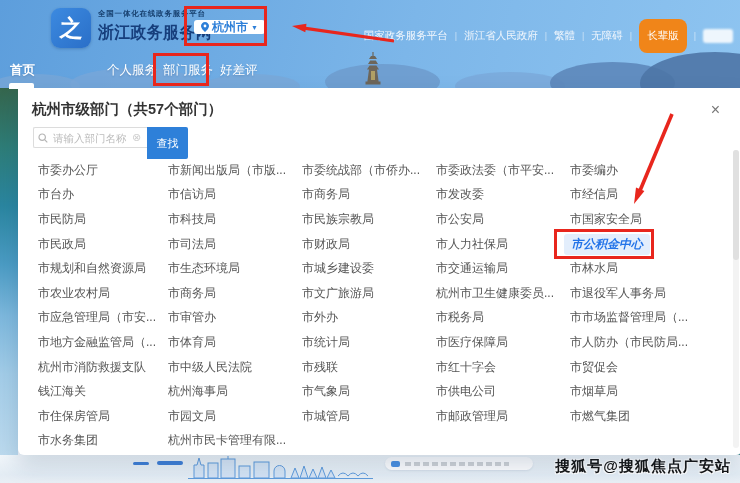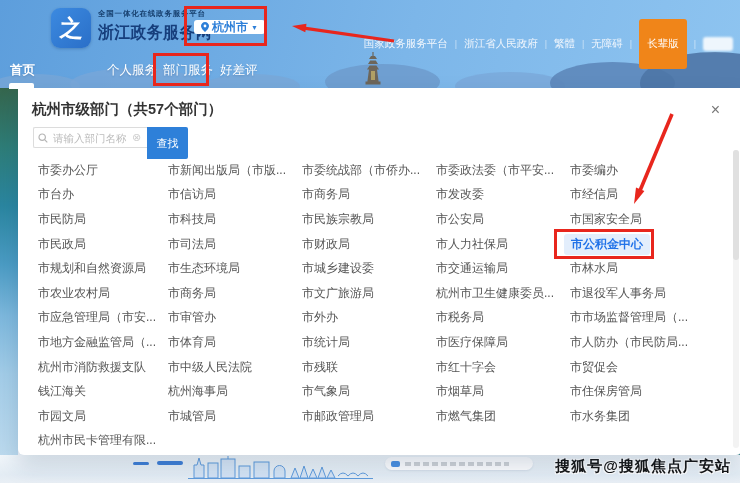--- a/index.html
+++ b/index.html
@@ -32,21 +32,21 @@
   .city-btn .caret{font-size:7px;}
   .ann-box{position:absolute;border:3px solid #e8261d;box-sizing:border-box;pointer-events:none;z-index:30;}
   .box-city{left:184px;top:6px;width:83px;height:40px;}
   .box-nav{left:153px;top:53px;width:56px;height:33px;}
   .arrow{position:absolute;z-index:30;pointer-events:none;}
 
   .top-links{position:absolute;right:7px;top:19px;display:flex;align-items:center;gap:7px;
     font-size:10.5px;color:#f2f7fd;z-index:2;}
   .top-links .sep{color:rgba(255,255,255,.55);font-size:9px;}
   .top-links a{color:#f2f7fd;text-decoration:none;cursor:pointer;white-space:nowrap;}
-  .elder{background:#f08519;color:#fff;border-radius:3px;padding:18px 8px;font-size:10.5px;cursor:pointer;}
+  .elder{background:#f08519;color:#fff;border-radius:8px;padding:10px 8px;font-size:10.5px;cursor:pointer;}
   .blur-blob{width:30px;height:14px;background:rgba(255,255,255,.85);border-radius:3px;filter:blur(1.2px);cursor:pointer;}
 
   .nav{position:absolute;left:0;top:55px;width:740px;height:33px;z-index:2;}
   .nav span{position:absolute;top:0;line-height:31px;font-size:12.5px;color:#fff;cursor:pointer;white-space:nowrap;
     text-shadow:0 1px 2px rgba(20,60,110,.25);}
   .nav span:nth-of-type(1){left:10px;font-weight:bold;}
   .nav span:nth-of-type(2){left:68px;margin-top:40px;}
   .nav span:nth-of-type(3){left:107px;}
   .nav span:nth-of-type(4){left:163px;}
   .nav span:nth-of-type(5){left:220px;}
@@ -71,21 +71,21 @@
   .search-input input::placeholder{color:#bcbcbc;}
   .clear-ic{color:#cfcfcf;font-size:11px;cursor:pointer;line-height:11px;}
   .search-btn{width:41px;height:32px;background:#2e80d9;color:#fff;border:none;font-size:11px;
     border-radius:0 2px 2px 0;cursor:pointer;font-family:"Liberation Sans",sans-serif;}
 
   .grid{position:absolute;left:20px;top:70px;display:grid;
     grid-template-columns:130px 134px 134px 134px 132px;grid-auto-rows:24.6px;align-items:center;}
   .dept{font-size:12px;color:#555;white-space:nowrap;overflow:hidden;cursor:pointer;}
   .dept-hl{position:relative;display:flex;align-items:center;overflow:visible;}
   .pill{background:#e3eefc;color:#2273e8;font-weight:bold;font-size:12px;padding:2px 7px;border-radius:3px;
-    margin-left:-6px;white-space:nowrap;}
+    margin-left:-6px;white-space:nowrap;font-style:italic;}
   .hl-redbox{position:absolute;left:-16px;top:-5px;width:100px;height:30px;border:3px solid #e8261d;
     box-sizing:border-box;pointer-events:none;}
 
   .scrollbar{position:absolute;right:3px;top:62px;width:6px;height:298px;background:#f3f3f3;border-radius:3px;}
   .scroll-thumb{width:6px;height:110px;background:#e0e0e0;border-radius:3px;cursor:pointer;}
 
   
   .band{position:absolute;left:0;top:455px;width:740px;height:28px;
     background:linear-gradient(180deg,#f2f7fb 0%,#e3ecf4 70%,#e9eff5 100%);}
   .dash{position:absolute;background:#3f7fd6;border-radius:2px;}
@@ -229,20 +229,21 @@
         <div class="dept">市医疗保障局</div>
         <div class="dept">市人防办（市民防局...</div>
         <div class="dept">杭州市消防救援支队</div>
         <div class="dept">市中级人民法院</div>
         <div class="dept">市残联</div>
         <div class="dept">市红十字会</div>
         <div class="dept">市贸促会</div>
         <div class="dept">钱江海关</div>
         <div class="dept">杭州海事局</div>
         <div class="dept">市气象局</div>
+        <div class="dept">市供电公司</div>
         <div class="dept">市烟草局</div>
         <div class="dept">市住保房管局</div>
         <div class="dept">市园文局</div>
         <div class="dept">市城管局</div>
         <div class="dept">市邮政管理局</div>
         <div class="dept">市燃气集团</div>
         <div class="dept">市水务集团</div>
         <div class="dept">杭州市民卡管理有限...</div>
       </div>
     <div class="scrollbar">

